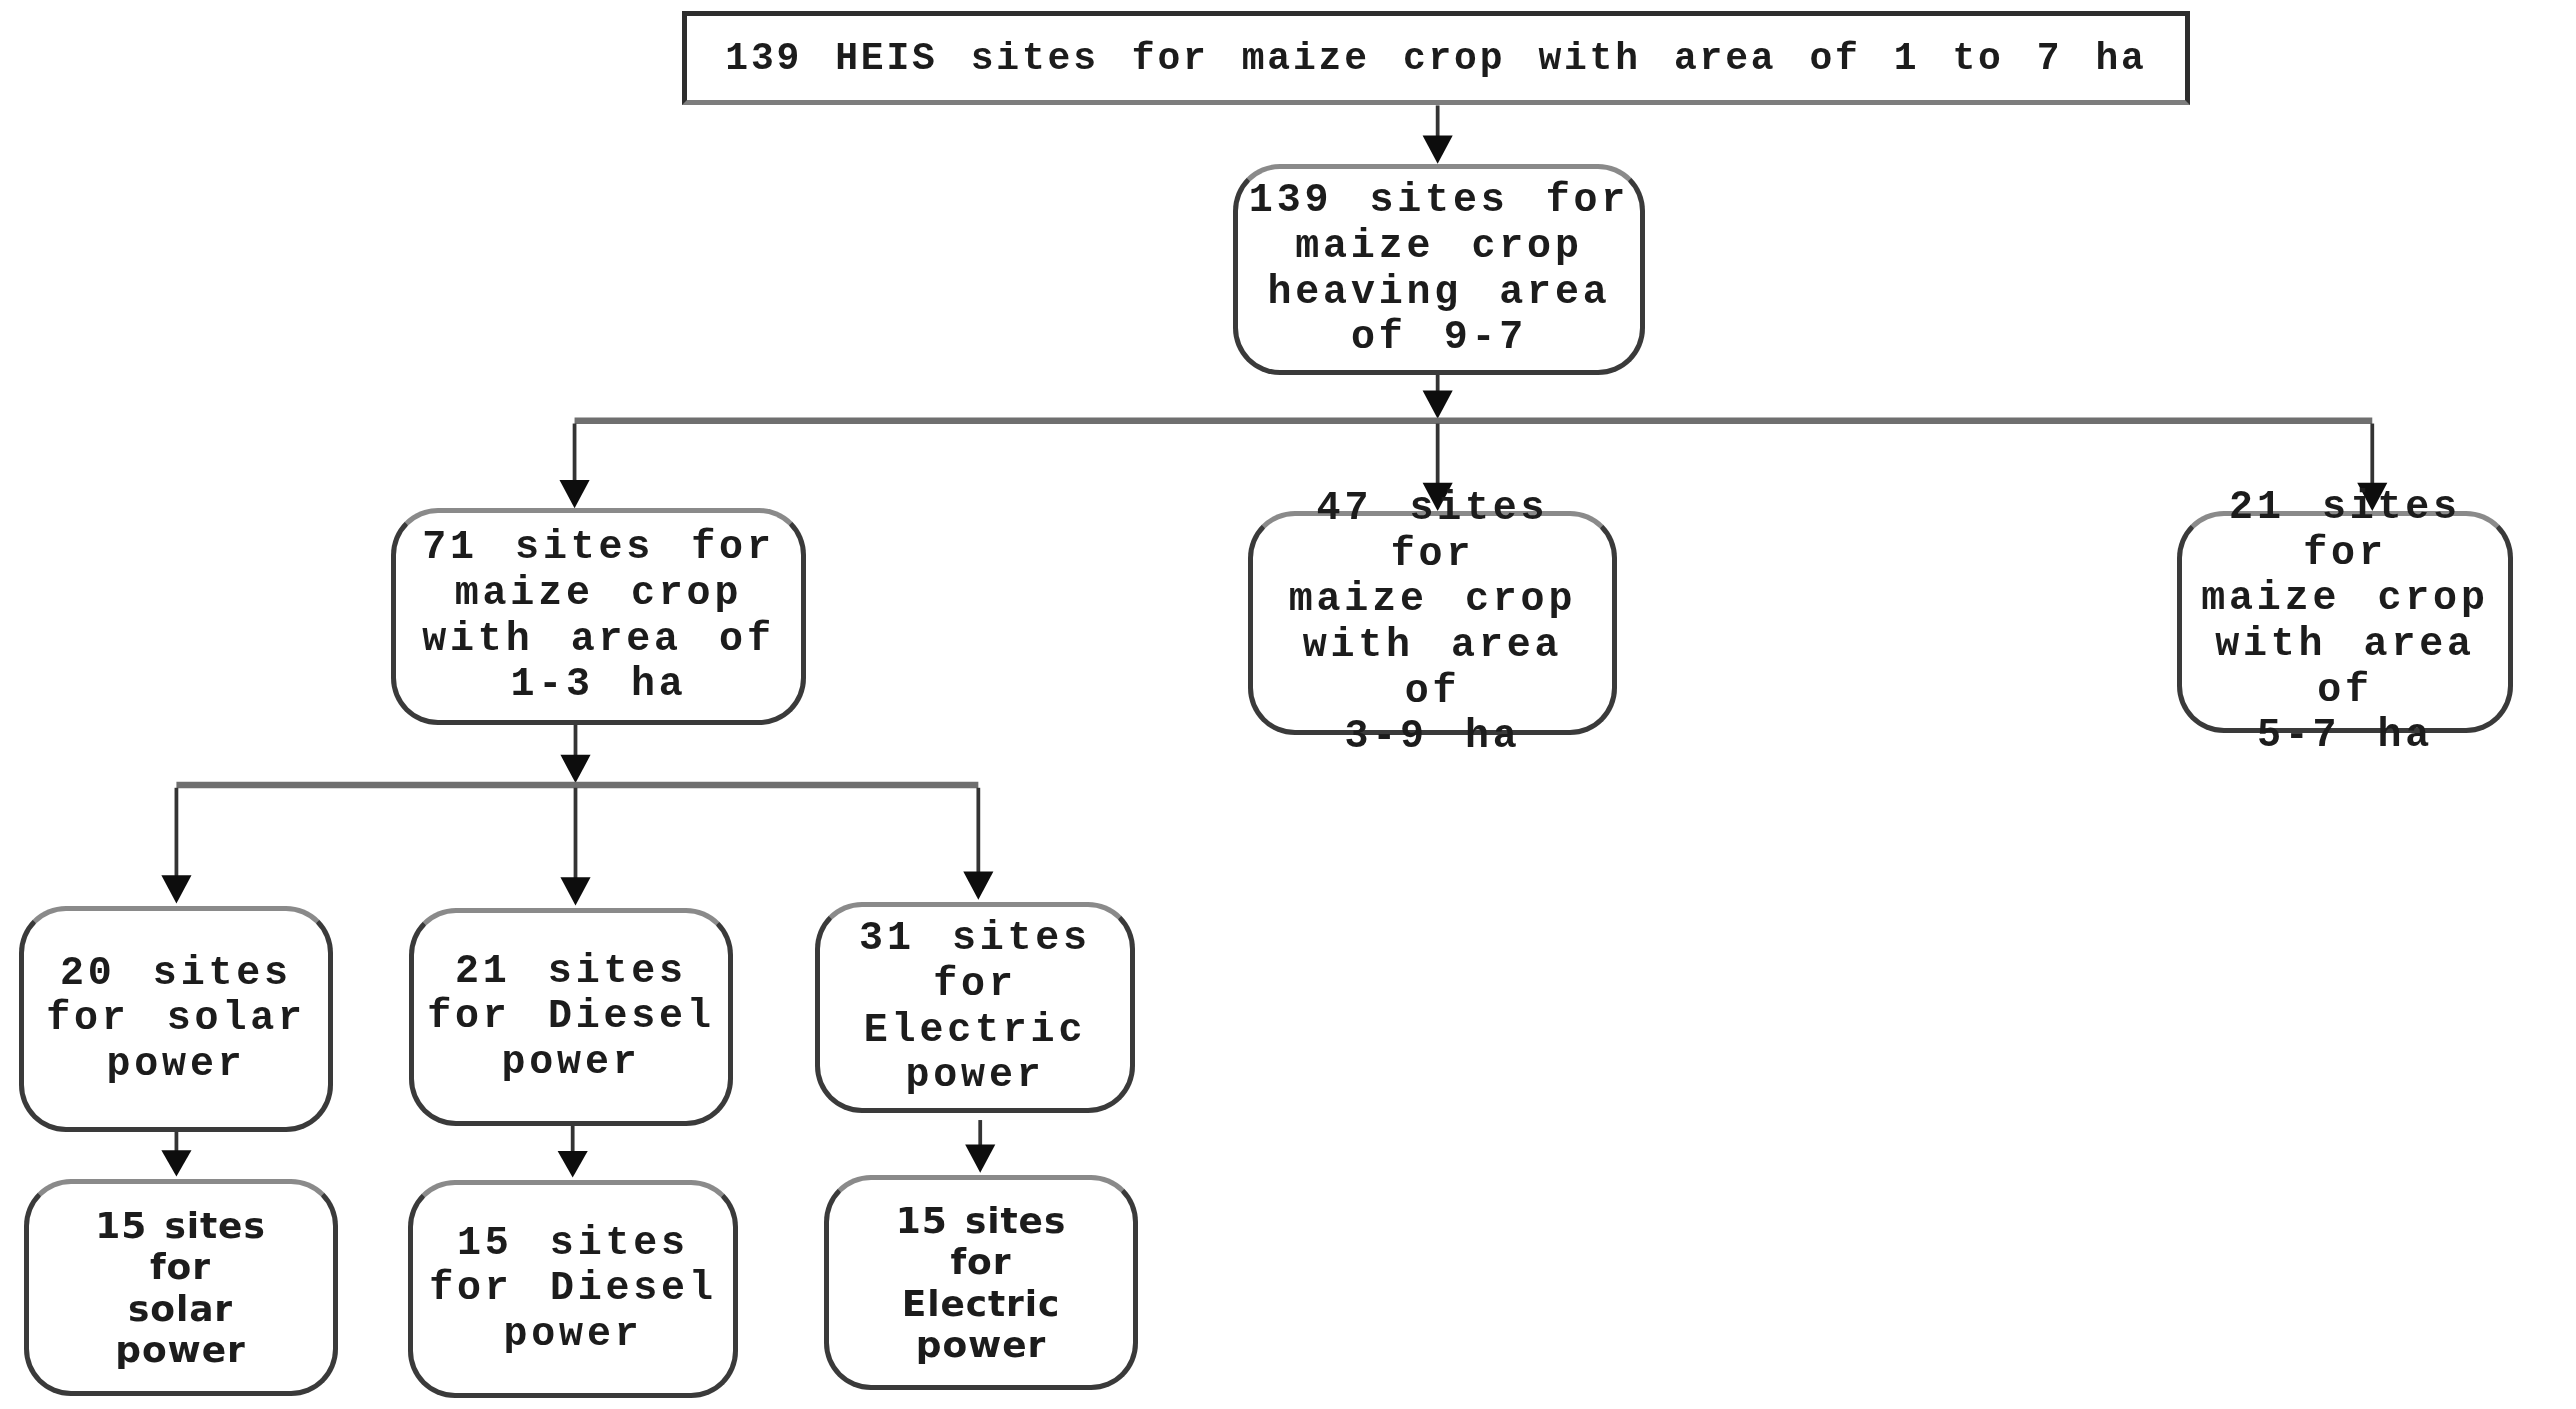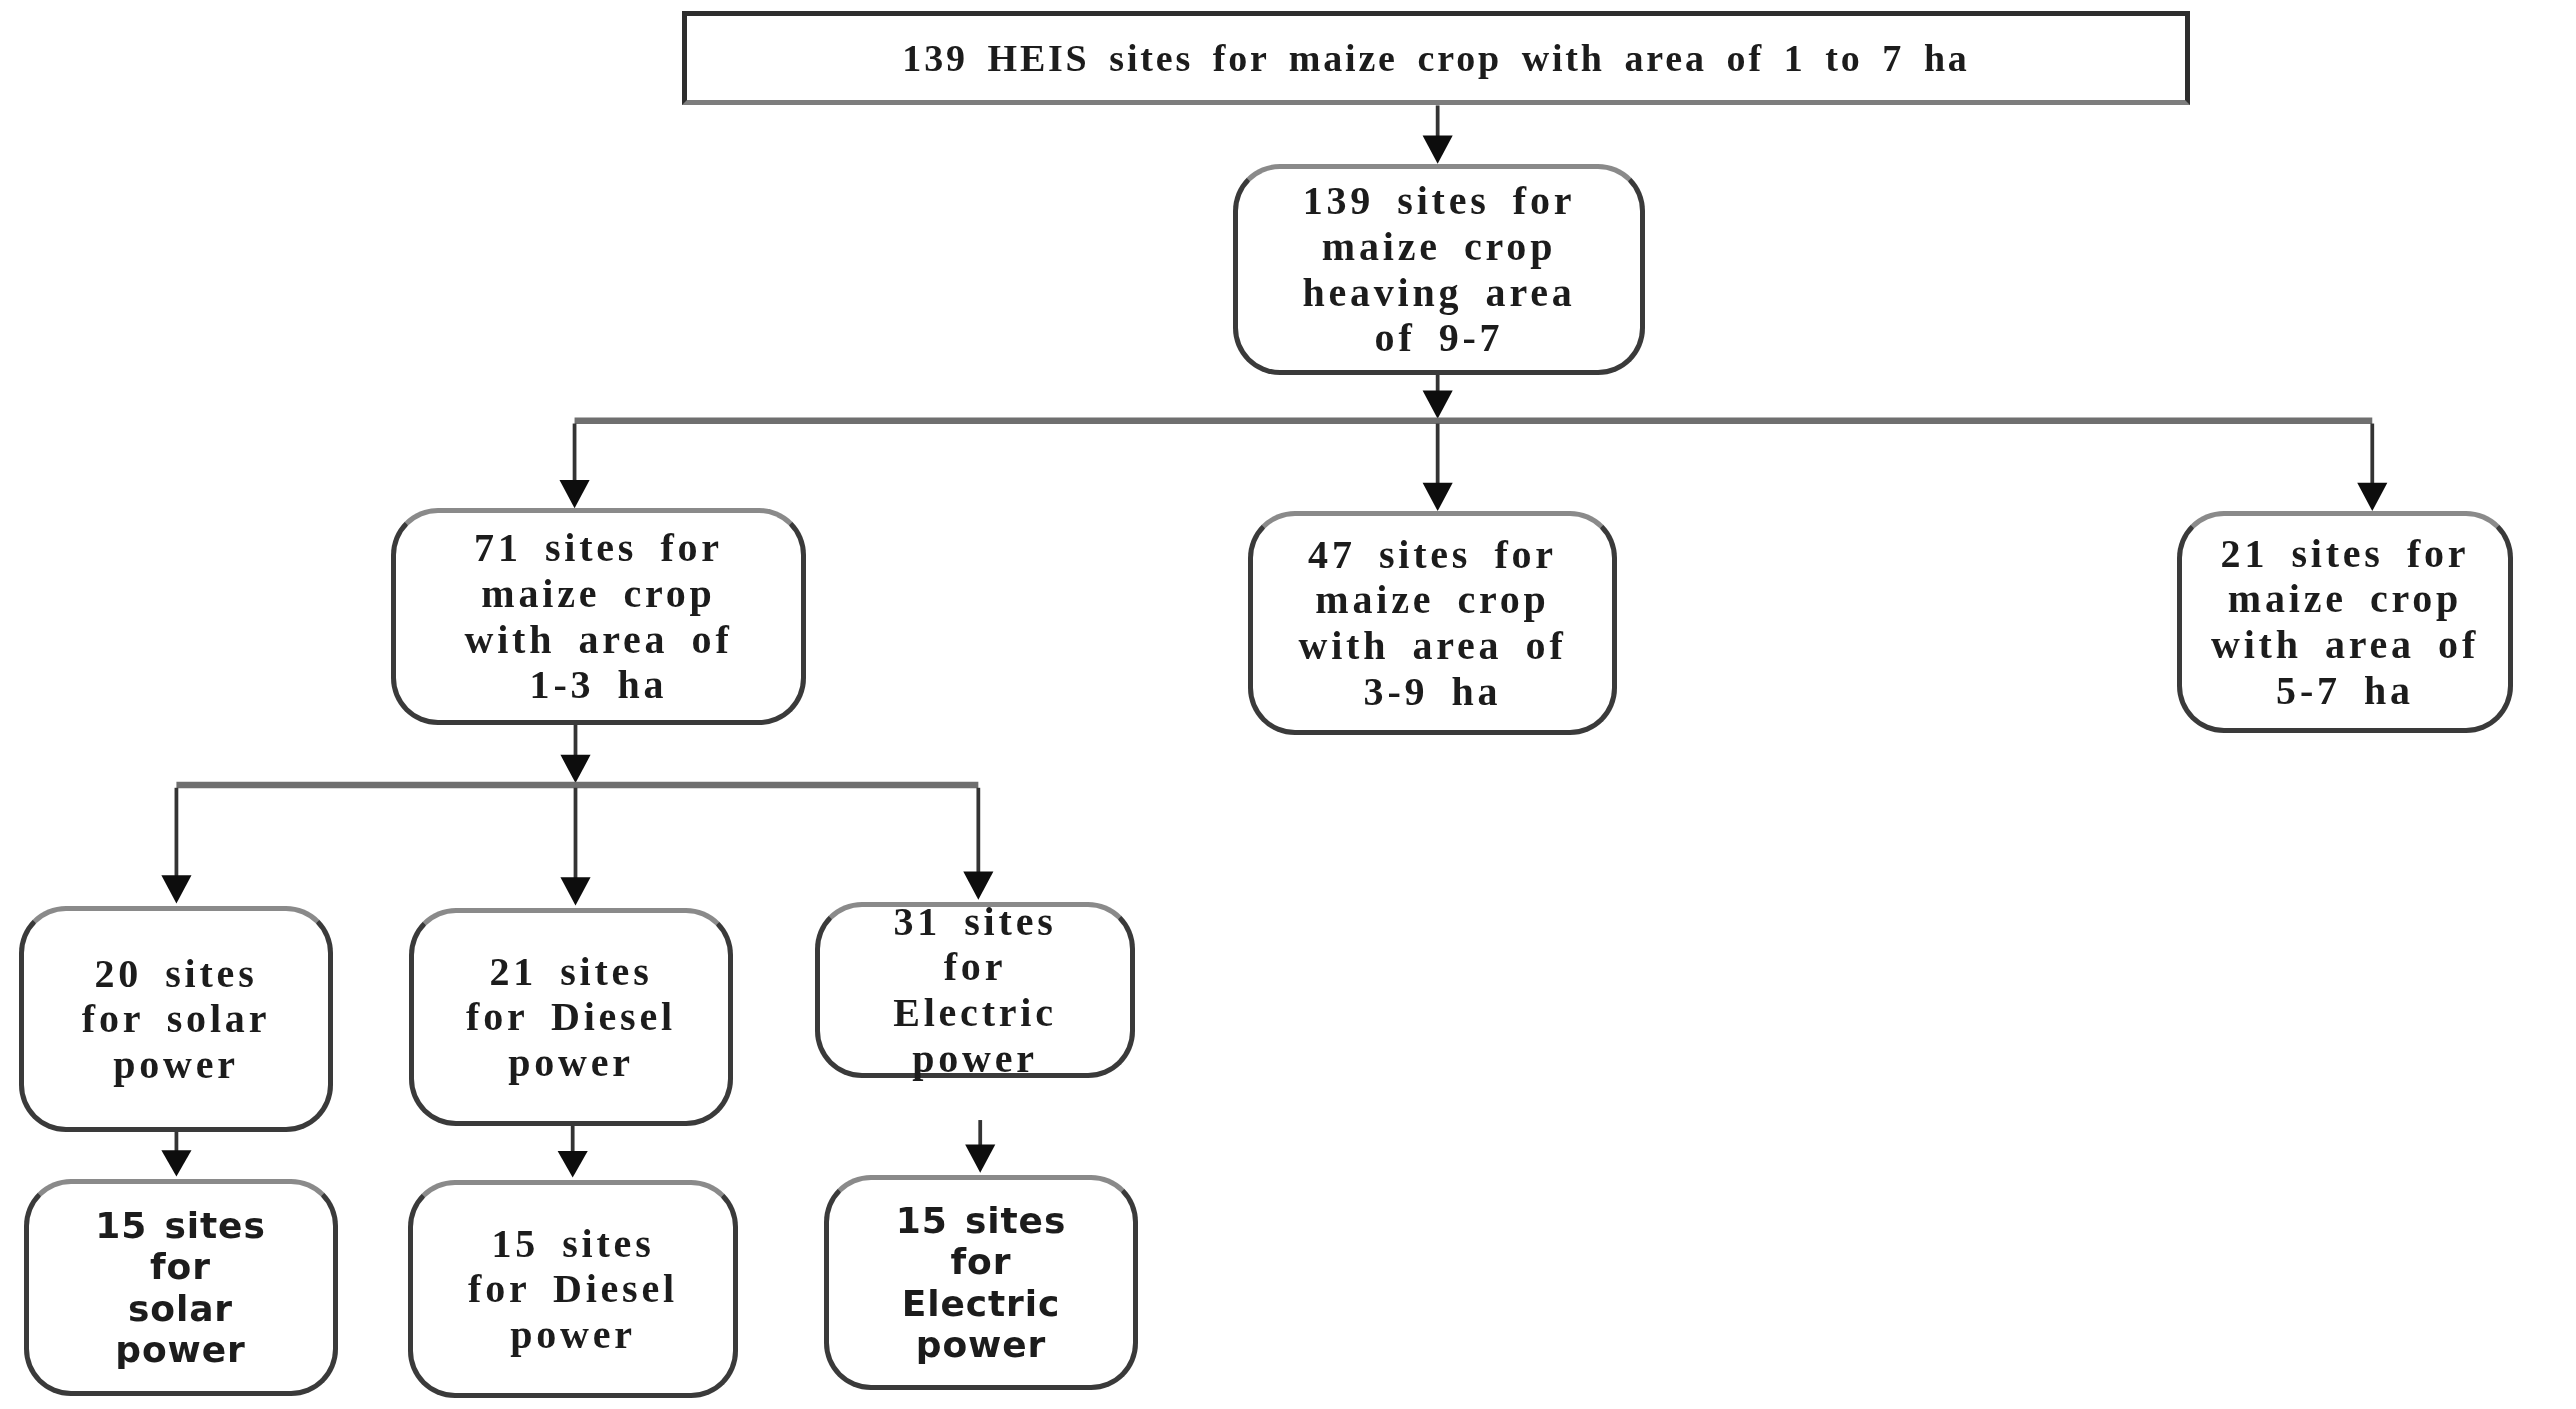--- a/index.html
+++ b/index.html
@@ -42,21 +42,21 @@
   .node.rounded{
     border-radius:47px;
     border-top-color:var(--box-border-top);
   }
   .node.rect{
     border-radius:0;
     border-color:#2e2e2e;
     border-bottom-color:#7d7d7d;
   }
   .node-label{
-    font-family:Liberation Serif, serif;
+    font-family:Liberation Mono, monospace;
     font-weight:bold;
     font-size:40px;
     line-height:1.14;
     letter-spacing:3.8px;
     word-spacing:9.4px;
     color:var(--text);
     white-space:pre-line;
     padding:0 9.4px;
   }
   .node.rect .node-label{
@@ -71,21 +71,21 @@
     word-spacing:3.8px;
   }
   
   #n-root        {left:682px;  top:11.3px;   width:1508px; height:94px;}
   #n-total       {left:1233px; top:164px;  width:412px;  height:211px;}
   #n-area13      {left:391px;  top:508px;  width:415px;  height:217px;}
   #n-area35      {left:1248px; top:511px;  width:369px;  height:224px;}
   #n-area57      {left:2177px; top:511px;  width:336px;  height:222px;}
   #n-solar20     {left:19px;   top:906px;  width:314px;  height:226px;justify-content:center;}
   #n-diesel21    {left:409px;  top:908px;  width:324px;  height:218px;}
-  #n-electric31  {left:815px;  top:902px;  width:320px;  height:176px;}
+  #n-electric31  {left:815px;  top:902px;  width:320px;  height:211px;}
   #n-solar15     {left:23.5px;   top:1179px; width:314px;  height:217px;}
   #n-diesel15    {left:408px;  top:1180px; width:330px;  height:218px;}
   #n-electric15  {left:824px;  top:1175px; width:314px;  height:215px;}
 </style>
 </head>
 <body>
 
 <div class="canvas">
 
   <svg class="connectors" viewBox="0 0 2736 1497" xmlns="http://www.w3.org/2000/svg">

